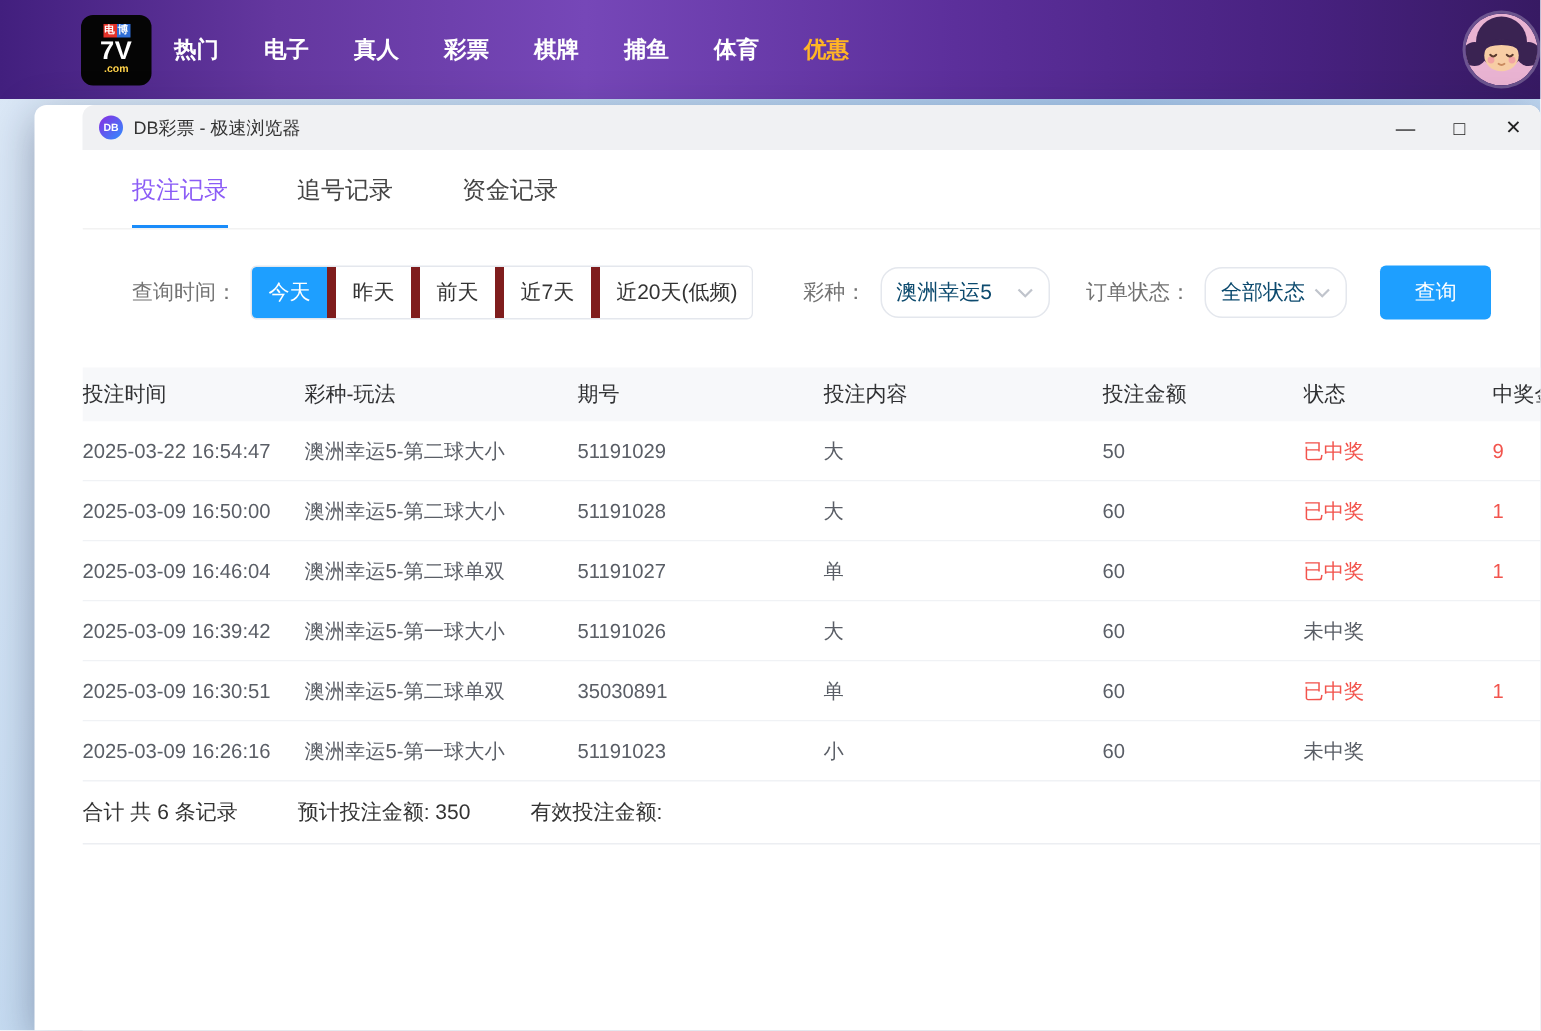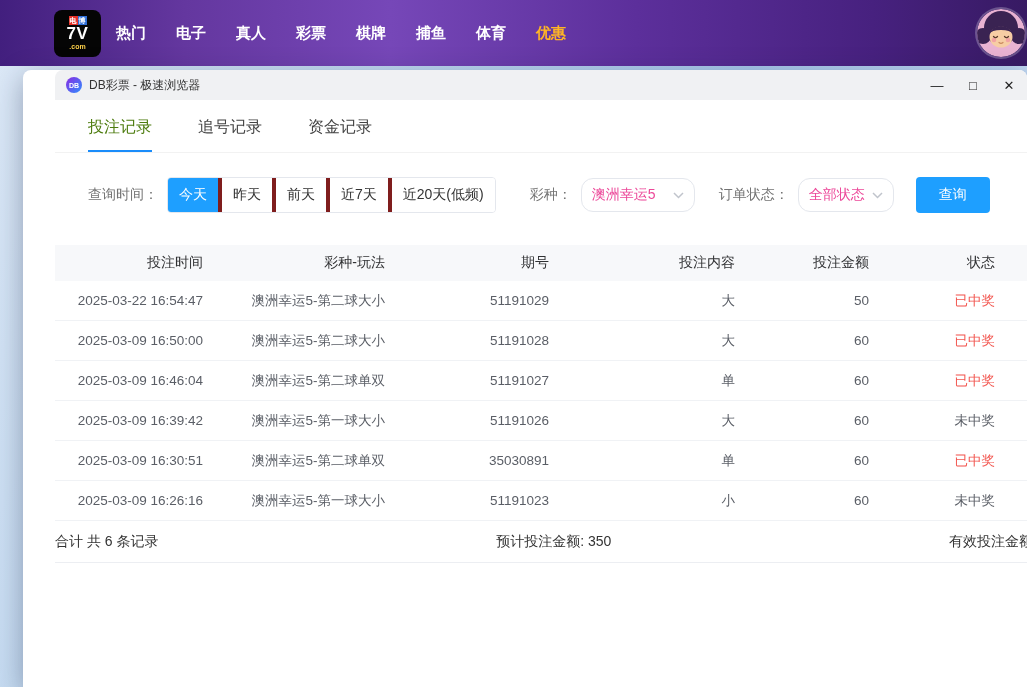--- a/index.html
+++ b/index.html
@@ -40,49 +40,49 @@
 
   .urlbar { height:31px; background:#fff; border-bottom:1px solid #e3e3e3;
     display:flex; align-items:center; padding:0 13px; flex:0 0 auto; }
   .url-text { margin-left:8px; font-size:14px; color:#2b2b2b; white-space:nowrap; overflow:hidden; letter-spacing:.2px; }
 
   .page { flex:1; background:#fff; overflow:hidden; position:relative; }
 
   
   .tabs { display:flex; padding:0 33px; border-bottom:1px solid #f2f2f2; }
   .tab { font-size:16px; color:#444; padding:17px 0 14px; margin-right:46px; cursor:pointer; position:relative; }
-  .tab.active { color:#4d7c0f; }
+  .tab.active { color:#8b5cf6; }
   .tab.active::after { content:""; position:absolute; left:0; right:0; bottom:0; height:2px; background:#1a8cfa; }
 
   
   .filters { display:flex; align-items:center; padding:24px 33px 20px; }
   .flabel { font-size:14px; color:#737373; margin-right:9px; white-space:nowrap; }
   .seg-group { display:flex; border:1px solid #e4e7ed; border-radius:4px; overflow:hidden; }
   .seg { padding:0 11px; height:34px; line-height:32px; font-size:14px; color:#333; background:#fff;
-    border-right:4px solid #7f1d1d; cursor:pointer; white-space:nowrap; }
+    border-right:6px solid #7f1d1d; cursor:pointer; white-space:nowrap; }
   .seg:last-child { border-right:none; }
   .seg.active { background:#1e9fff; color:#fff; }
   .select { display:flex; align-items:center; justify-content:space-between; width:114px; height:34px;
-    border:1px solid #e4e7ed; border-radius:12px; padding:0 10px; font-size:14px; color:#ec4899; cursor:pointer; background:#fff; }
+    border:1px solid #e4e7ed; border-radius:12px; padding:0 10px; font-size:14px; color:#0c4a6e; cursor:pointer; background:#fff; }
   .select.small { width:96px; }
   .ml34 { margin-left:34px; } .ml24 { margin-left:24px; }
   .btn-query { width:74px; height:36px; background:#1e9fff; color:#fff; font-size:14px; border:none;
     border-radius:4px; cursor:pointer; margin-left:22px; }
 
   
   .table { margin-top:12px; }
   .thead { display:flex; width:1080px; height:36px; align-items:center; background:#f7f8fa;
     font-size:14px; color:#303133; }
   .trow { display:flex; width:1080px; height:40px; align-items:center; font-size:13.5px; color:#5a5e66;
     border-bottom:1px solid #f0f2f5; background:#fff; }
-  .cell { text-align:right; flex:0 0 auto; overflow:hidden; white-space:nowrap; }
+  .cell { text-align:left; flex:0 0 auto; overflow:hidden; white-space:nowrap; }
   .c1{width:148px}.c2{width:182px}.c3{width:164px}.c4{width:186px}.c5{width:134px}.c6{width:126px}.c7{width:140px}
   .red { color:#f2544d; }
 
-  .summary { display:flex; align-items:center; justify-content:space-between; height:42px;
+  .summary { display:flex; align-items:center; justify-content:flex-start; height:42px;
     border-bottom:1px solid #eceef2; font-size:14px; color:#333; gap:40px; }
   .sum-valid { margin-right:-10px; white-space:nowrap; }
   .sum-item { white-space:nowrap; }
 </style>
 </head>
 <body>
 
 <div class="desktop">
 
   <div class="topbar">

